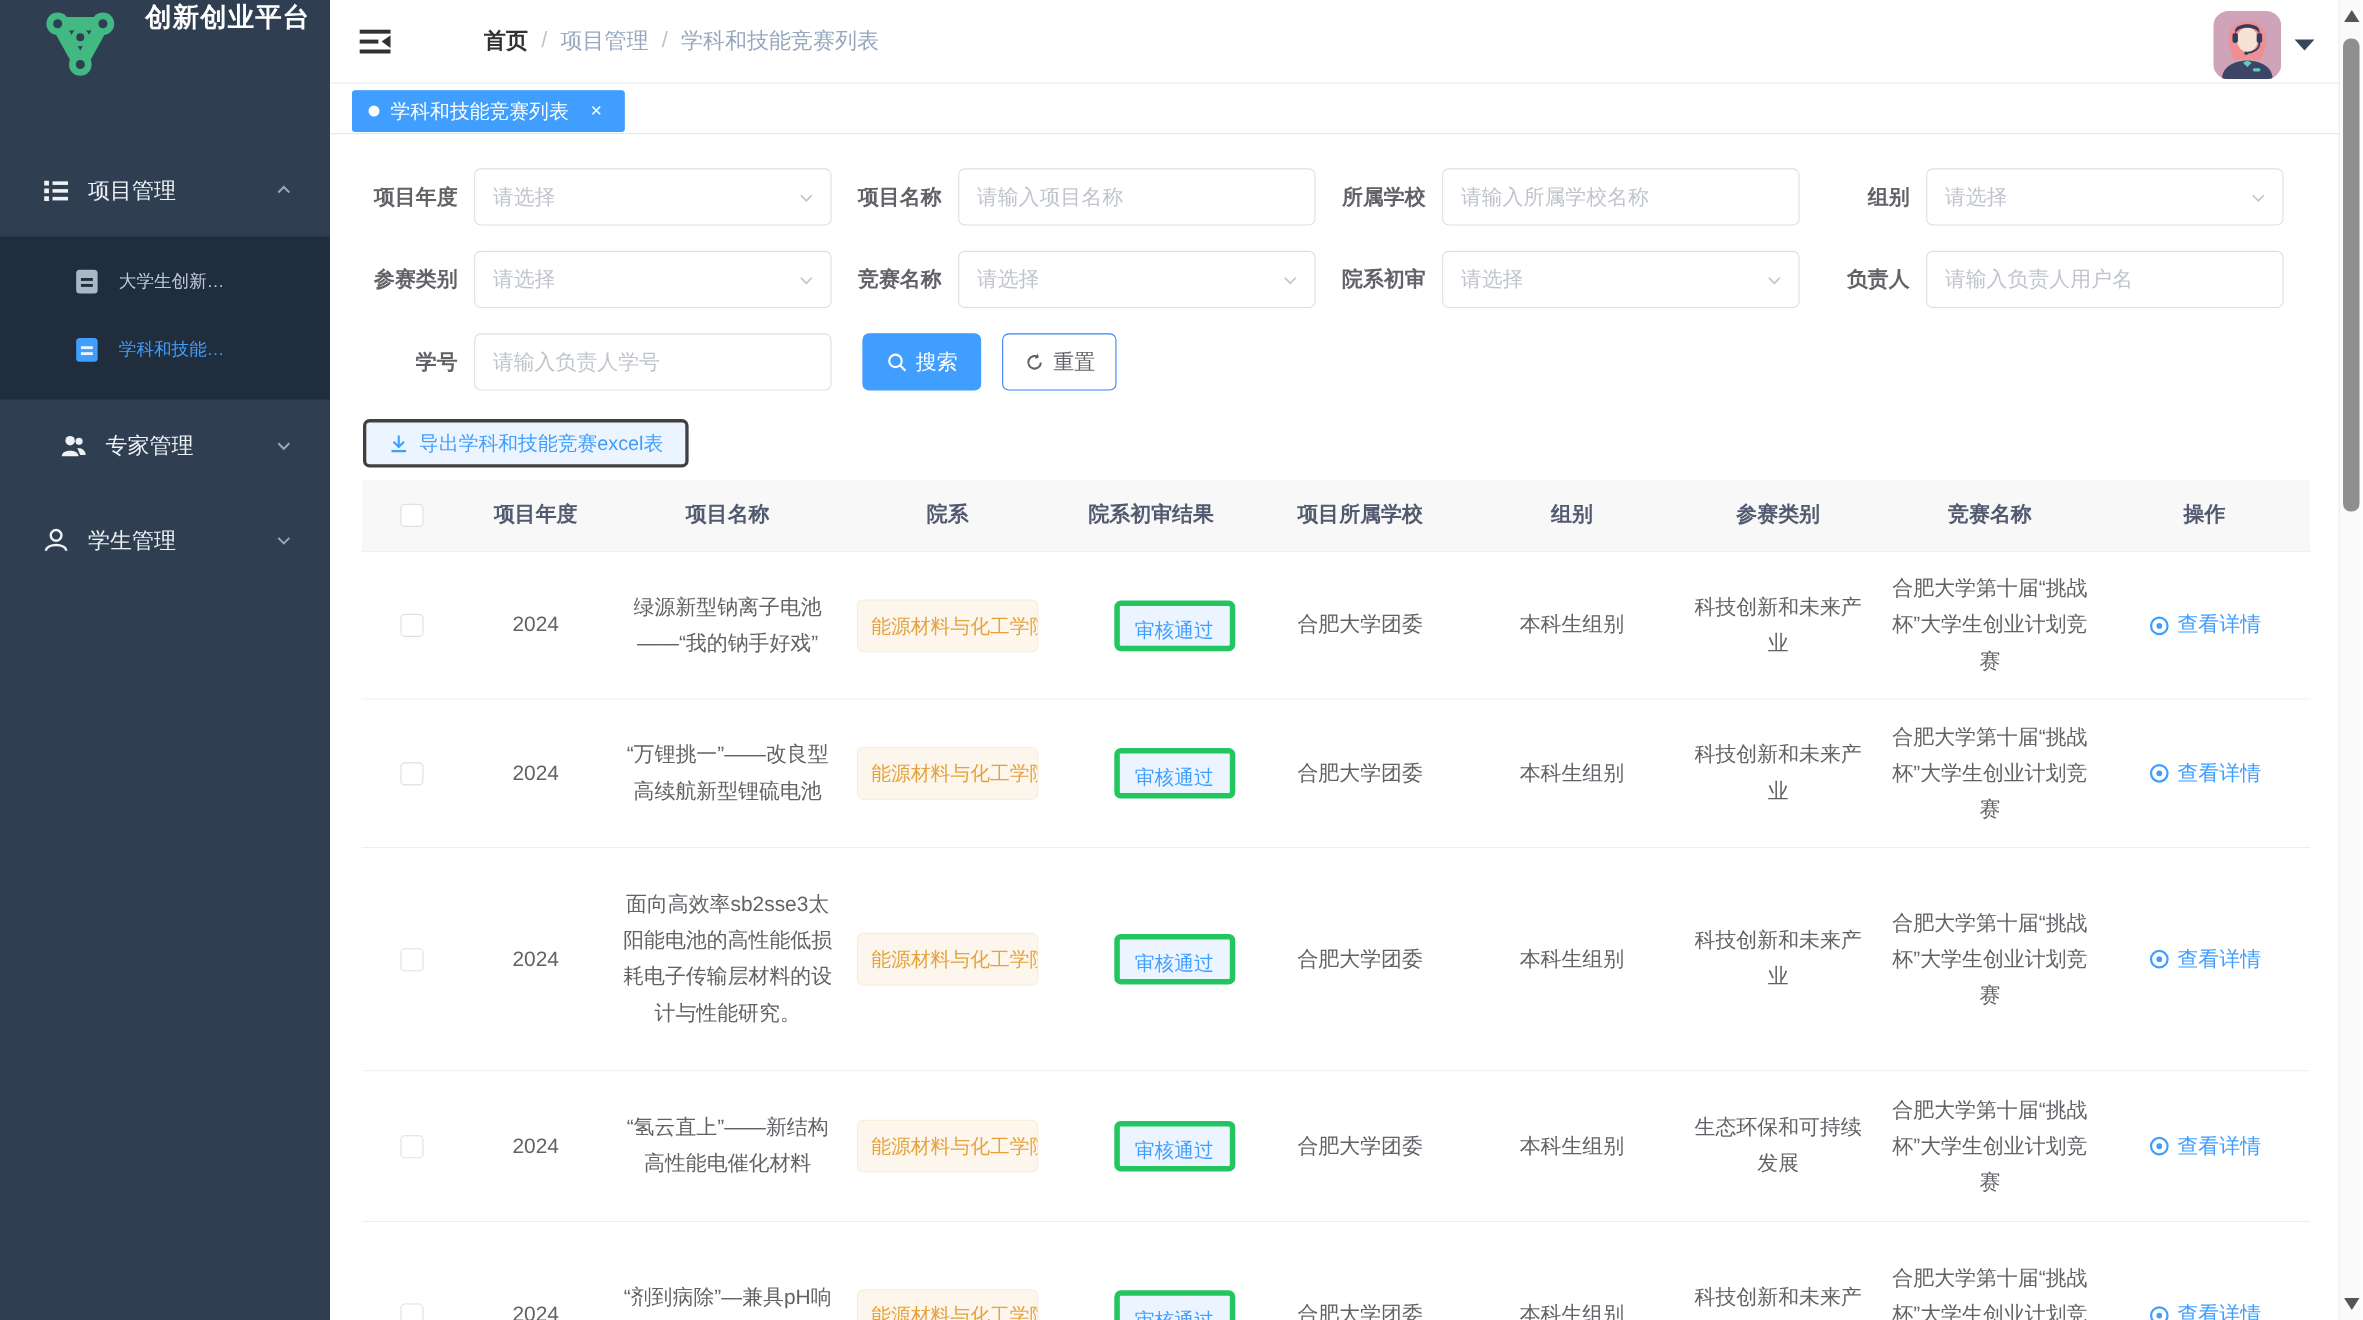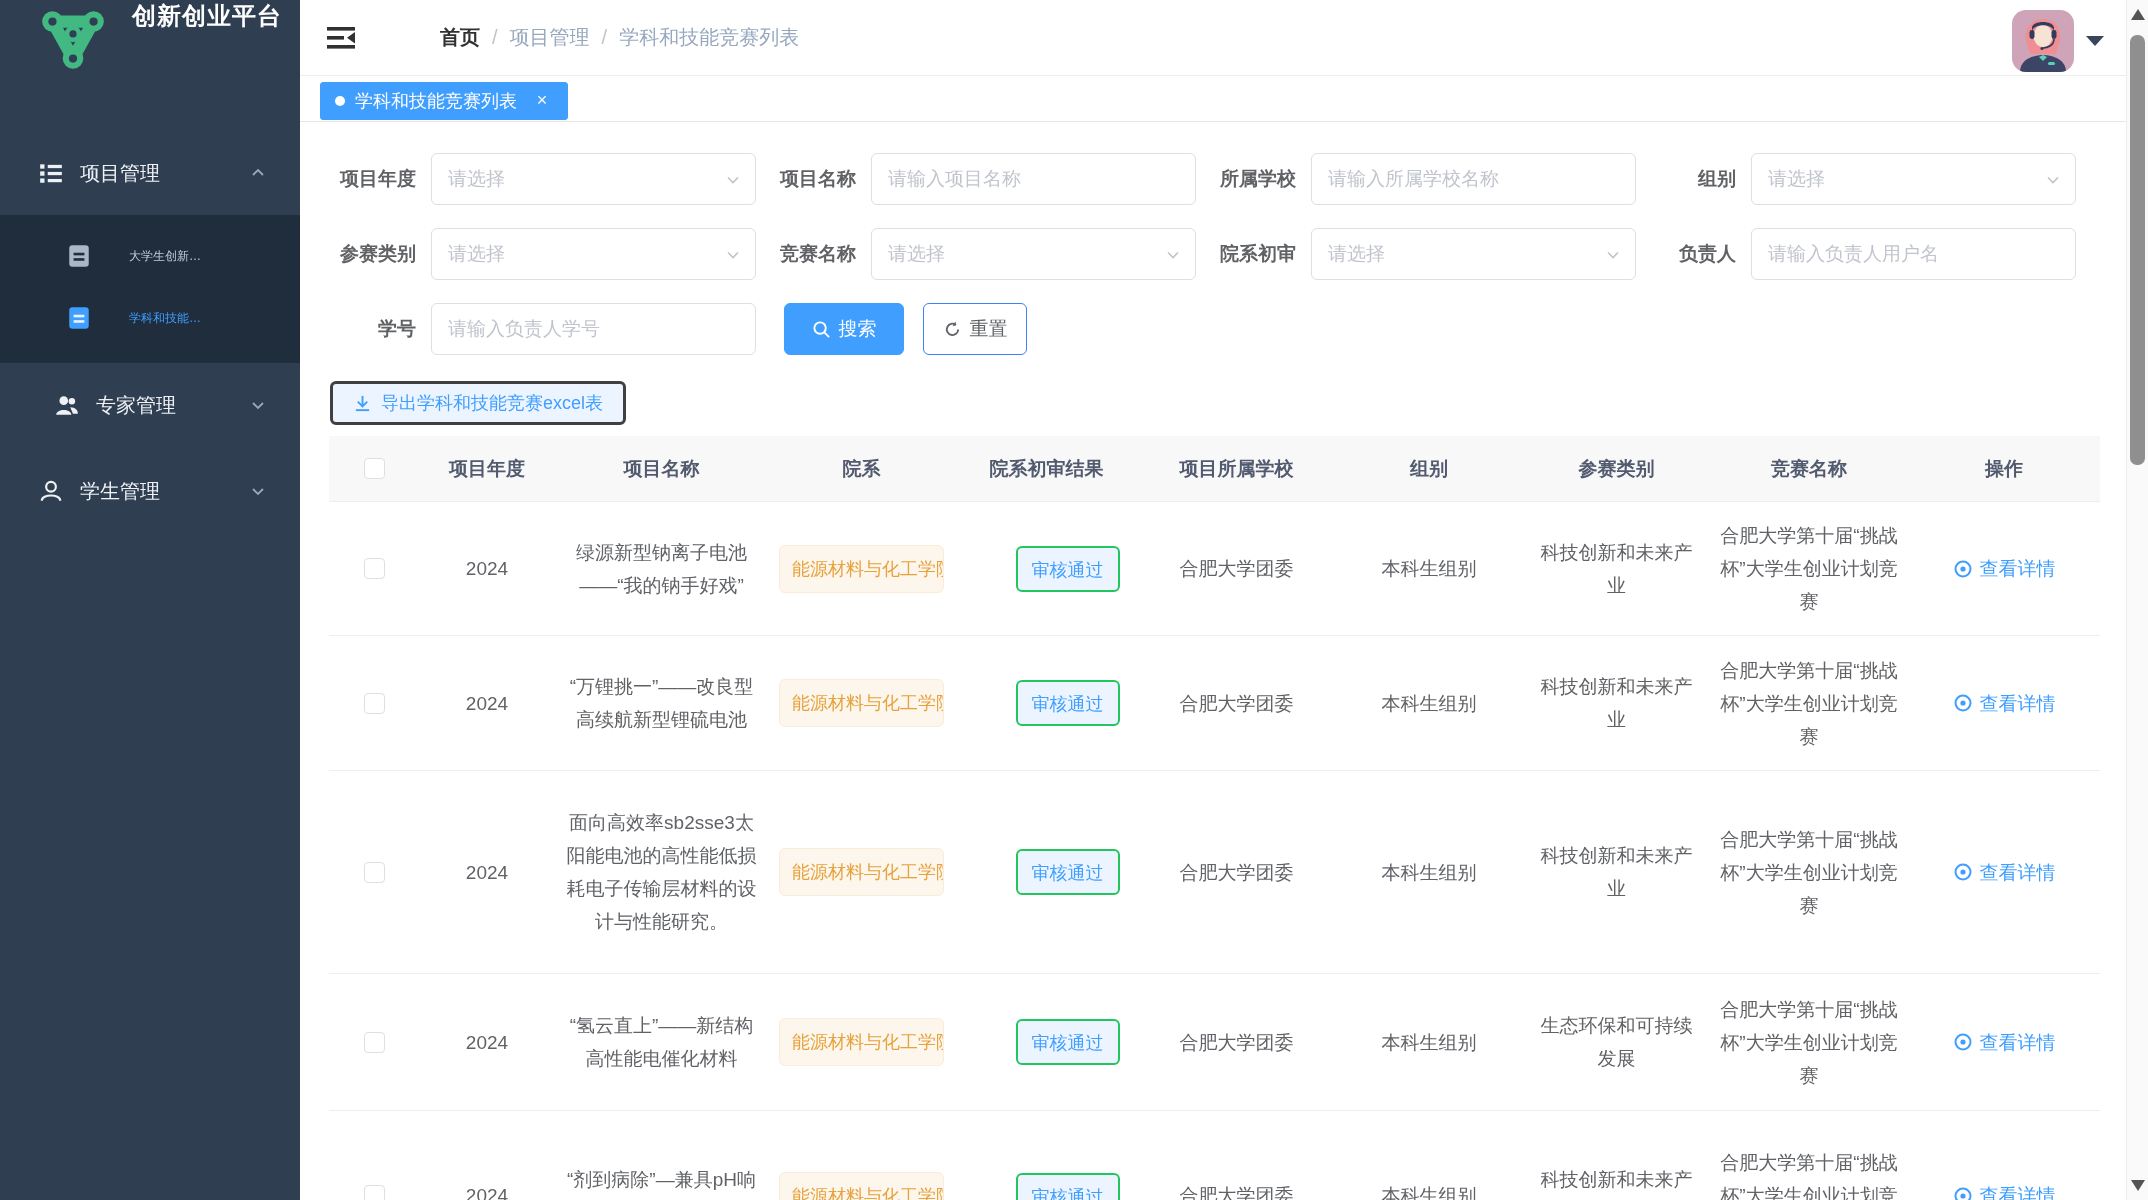--- a/index.html
+++ b/index.html
@@ -12,21 +12,21 @@
   .logo-row { display:flex; align-items:flex-start; height:125px; padding-left:36px; }
   .logo-svg { width:74px; height:74px; flex:0 0 auto; }
   .app-title { color:#ffffff; font-size:24px; font-weight:bold; margin-left:22px; letter-spacing:1px; }
   .menu-item { display:flex; align-items:center; height:56px; color:#eef1f6;
     font-size:20px; cursor:pointer; position:relative; padding-left:38px; }
   .menu-item .mi-icon { width:26px; height:26px; margin-right:16px; flex:0 0 auto; }
   .menu-item .chev { position:absolute; right:34px; width:16px; height:16px; }
   .mi-projects { margin-top:20px; }
   .submenu { background:#1f2d3d; margin-top:14px; padding:10px 0 14px 0; }
   .sub-item { display:flex; align-items:center; height:62px; padding-left:66px;
-    font-size:12px; color:#bfcbd9; cursor:pointer;gap:21px; }
+    font-size:16px; color:#bfcbd9; cursor:pointer; }
   .sub-item .doc { width:26px; height:26px; margin-right:16px; flex:0 0 auto; }
   .sub-item.active { color:#409eff;align-items:center; }
   .mi-below { margin-top:14px;margin-left:16px; }
 
   
   .navbar { position:absolute; left:300px; top:0; width:1826px; height:76px;
     background:#fff; border-bottom:1px solid #ececec; display:flex; align-items:center;gap:48px; }
   .hamburger { width:30px; height:26px; margin-left:26px; cursor:pointer; }
   .breadcrumb { display:flex; align-items:center; margin-left:36px; font-size:20px; }
   .bc-home { color:#303133; font-weight:600; cursor:pointer; }
@@ -55,21 +55,21 @@
   .flabel { width:86px; text-align:right; font-size:19px; font-weight:600; color:#606266;
     flex:0 0 auto; }
   .fcontrol { width:325px; height:52px; border:1px solid #dcdfe6; border-radius:6px;
     background:#fff; margin-left:15px; display:flex; align-items:center;
     padding:0 16px; position:relative; cursor:text; }
   .fcontrol.select { cursor:pointer; }
   .ph { color:#c0c4cc; font-size:19px; white-space:nowrap; overflow:hidden; }
   .sel-chev { position:absolute; right:14px; top:18px; width:16px; height:16px; }
   .btn { height:52px; border-radius:6px; font-size:19px; display:flex; align-items:center;
     justify-content:center; cursor:pointer; }
-  .btn-search { width:120px; background:#409eff; color:#fff; border:1px solid #409eff;
+  .btn-search { width:108px; background:#409eff; color:#fff; border:1px solid #409eff;
     margin-left:14px;font-family:Liberation Mono, monospace; }
   .btn-reset { width:104px; background:#fff; color:#606266; border:1px solid #3b82f6;
     margin-left:19px; }
   .btn .bicon { width:19px; height:19px; margin-right:8px; }
 
   
   .btn-export { position:absolute; left:330px; top:381px; height:44px; padding:0 20px;
     background:#ecf5ff; border:3px solid #404040; border-radius:6px; color:#409eff;
     font-size:18px; display:flex; align-items:center; cursor:pointer; }
   .btn-export .bicon { width:19px; height:19px; margin-right:9px; }
@@ -83,21 +83,21 @@
   .thead .td { color:#515a6e; padding:16px 10px; }
   .c0{width:91px;} .c1{width:134px;} .c2{width:215px;} .c3{width:185px;}
   .c4{width:185px;} .c5{width:195px;} .c6{width:190px;} .c7{width:185px;}
   .c8{width:200px;} .c9{width:190px;}
   .checkbox { width:21px; height:21px; border:1px solid #dcdfe6; border-radius:4px;
     background:#fff; cursor:pointer; }
   .badge-dept { max-width:168px; height:48px; line-height:46px; padding:0 12px;
     background:#fdf6ec; border:1px solid #faecd8; border-radius:6px; color:#e6a23c;
     font-size:18px; white-space:nowrap; overflow:hidden; }
   .badge-pass { height:46px; line-height:44px; padding:0 14px; background:#ecf5ff;
-    border:2px solid #22c55e; border-radius:6px; color:#409eff; font-size:18px;
+    border:5px solid #22c55e; border-radius:6px; color:#409eff; font-size:18px;
     white-space:nowrap;margin-left:42px; }
   .view-link { color:#409eff; display:flex; align-items:center; cursor:pointer;
     white-space:nowrap; }
   .view-link .vicon { width:20px; height:20px; margin-right:7px; }
   .row-0{min-height:134px;} .row-1{min-height:135px;} .row-2{min-height:203px;}
   .row-3{min-height:137px;} .row-4{min-height:170px;}
 
   
   .scrollbar { position:absolute; right:0; top:0; width:22px; height:1200px;
     background:#fafafa; border-left:1px solid #ececec; z-index:20; }

